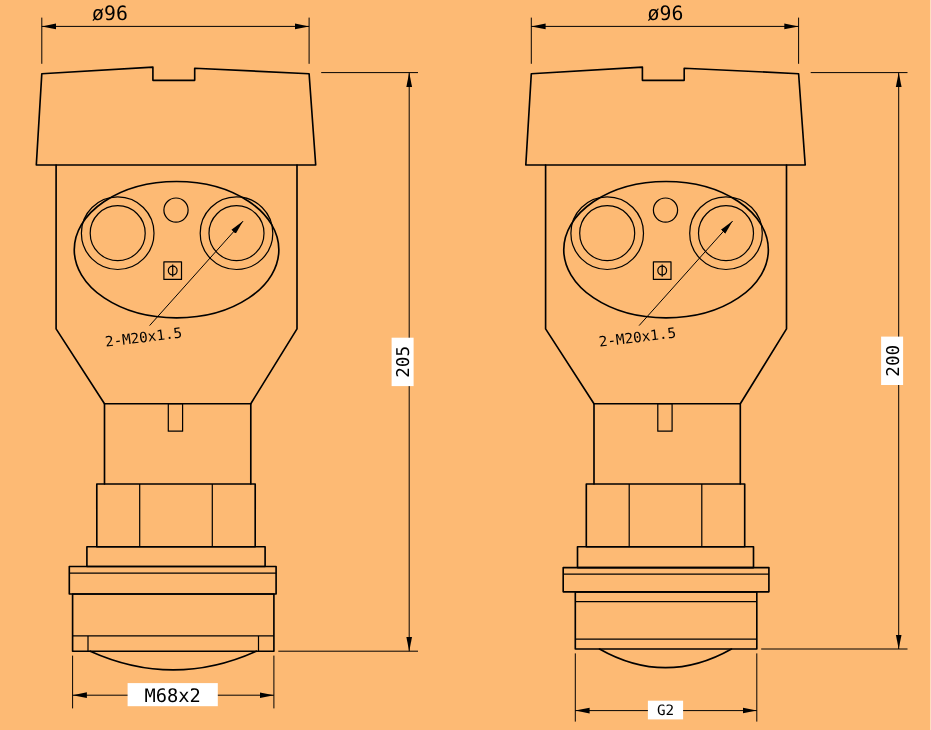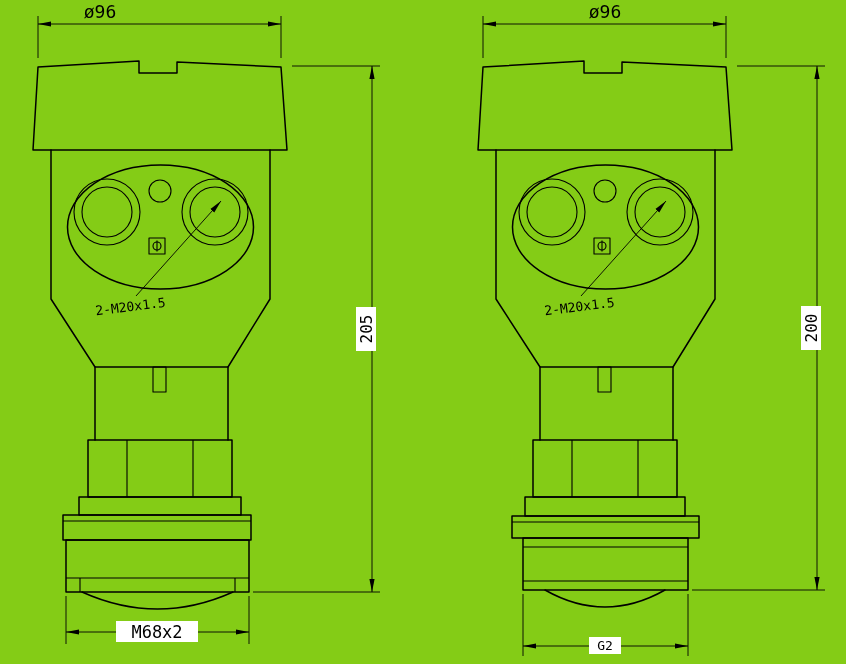--- a/index.html
+++ b/index.html
@@ -3,21 +3,21 @@
 <meta charset="utf-8">
 <style>
   html, body {
     margin: 0;
     padding: 0;
     background: #ffffff;
   }
   .canvas {
     width: 846px;
     height: 664px;
-    background: #84cc16;
+    background: #fdba74;
     position: relative;
     overflow: hidden;
   }
   svg { display: block; }
   .outline {
     fill: none;
     stroke: #000000;
     stroke-width: 1.5;
     stroke-linejoin: round;
     stroke-linecap: round;

